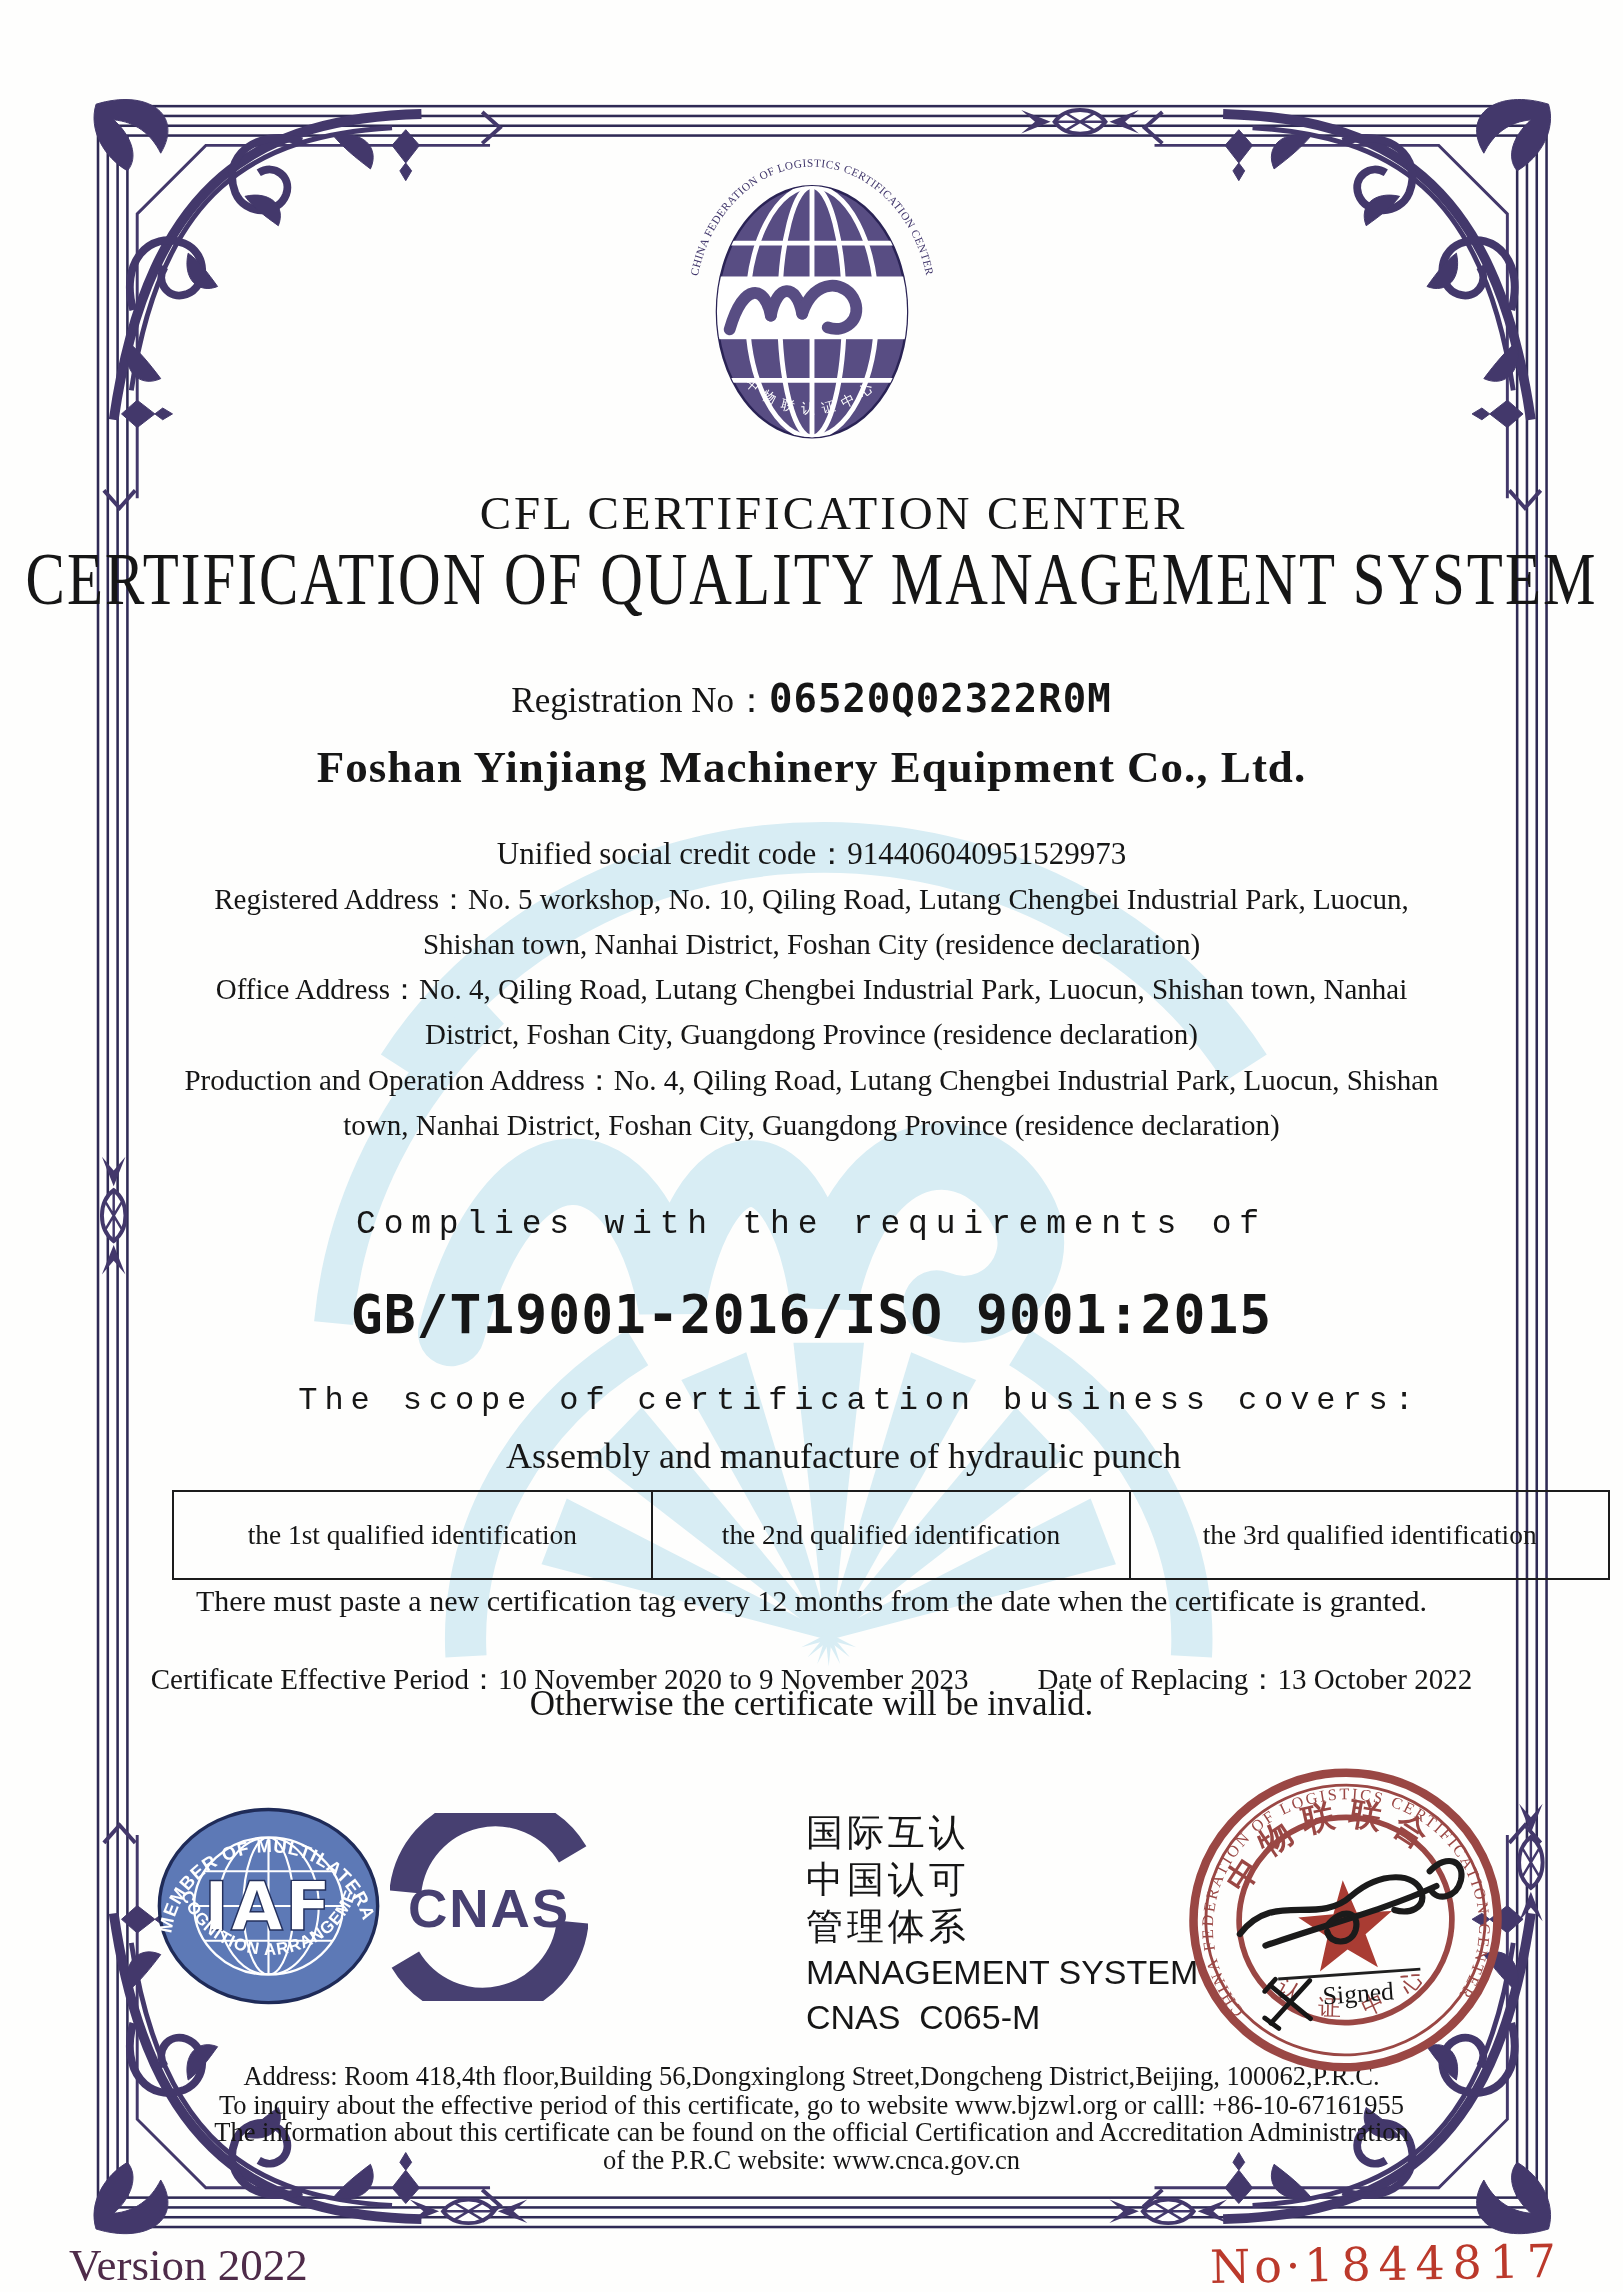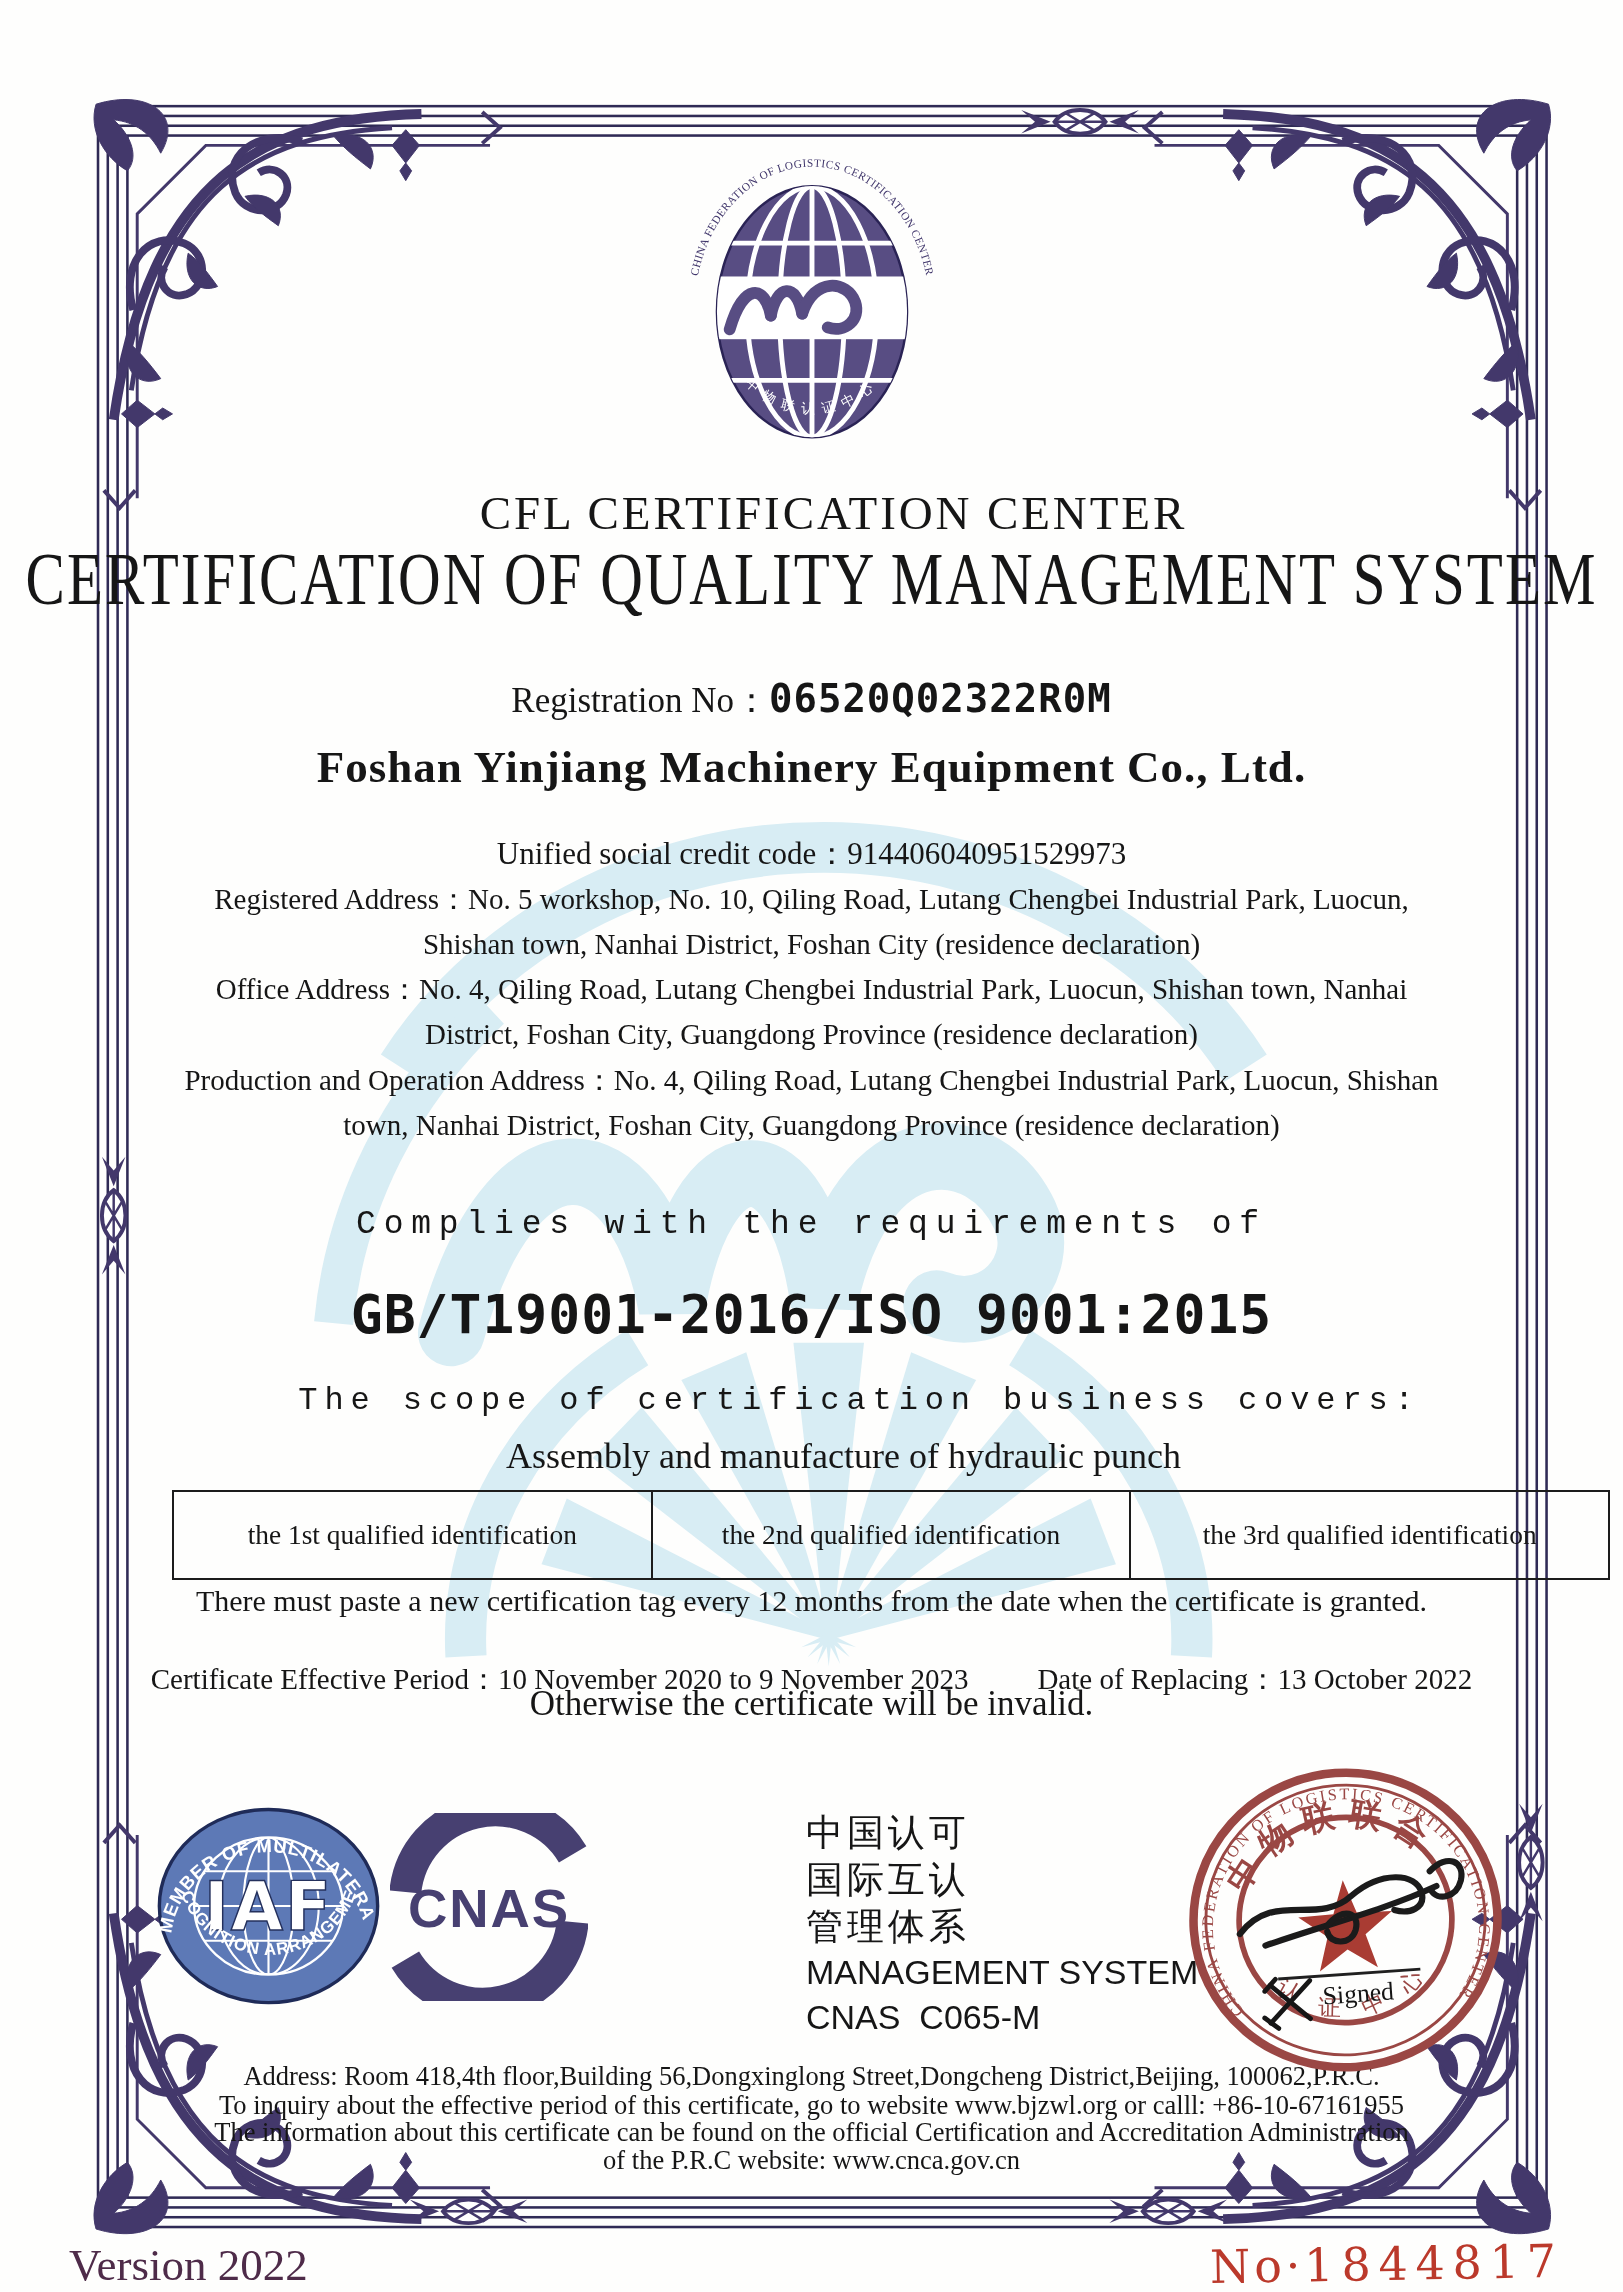--- a/index.html
+++ b/index.html
@@ -211,22 +211,22 @@
     </text>
   </svg>
 
   <svg class="cnas-logo" width="198" height="188" viewBox="0 0 210 200">
     <path d="M16,84 A96,96 0 0 1 194,44" stroke="#474071" stroke-width="34" fill="none"></path>
     <path d="M194,116 A96,96 0 0 1 16,156" stroke="#474071" stroke-width="34" fill="none"></path>
     <text x="105" y="121" text-anchor="middle" font-family="Liberation Sans, sans-serif" font-weight="bold" font-size="58" fill="#474071" letter-spacing="2">CNAS</text>
   </svg>
 
   <div class="acc-block">
+    <div class="cn">国际互认</div>
     <div class="cn">中国认可</div>
-    <div class="cn">国际互认</div>
     <div class="cn">管理体系</div>
     <div class="en">MANAGEMENT SYSTEM</div>
     <div class="en">CNAS  C065-M</div>
   </div>
 
   <svg class="seal" width="323" height="316" viewBox="0 0 340 330">
     <defs>
       <path id="seal-arc" d="M55,250 A140,135 0 1 1 285,250" fill="none"></path>
       <path id="seal-cn-top" d="M58,152 A114,106 0 0 1 282,152" fill="none"></path>
       <path id="seal-cn-bot" d="M86,224 A102,96 0 0 0 254,224" fill="none"></path>

